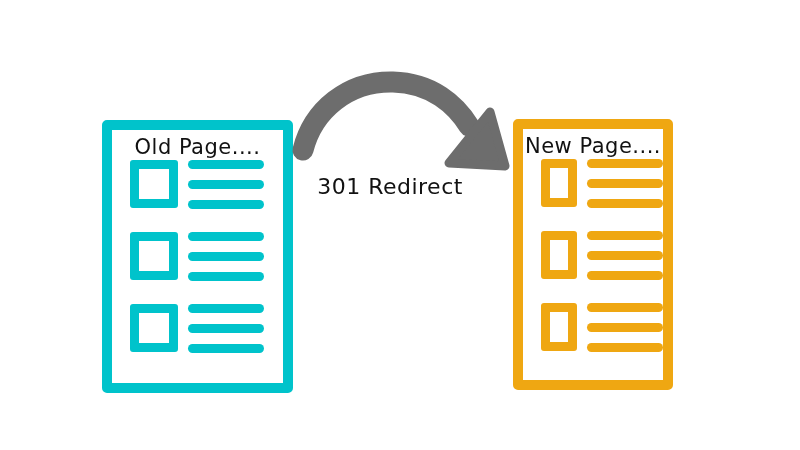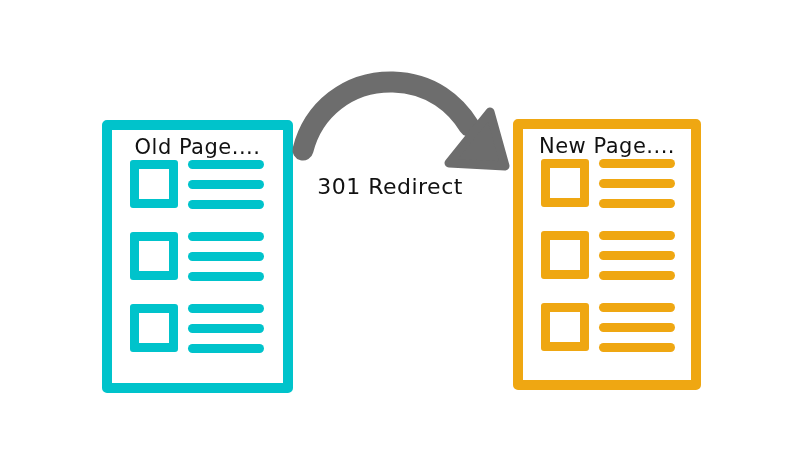--- a/index.html
+++ b/index.html
@@ -27,21 +27,21 @@
   .page-old {
     left: 102px;
     top: 88px;
     width: 191px;
     height: 273px;
     border: 10px solid var(--old-page, #00c3cb);
   }
   .page-new {
     left: 513px;
     top: 87px;
-    width: 188px;
+    width: 160px;
     height: 271px;
     border: 10px solid var(--new-page, #efa712);
   }
   .page-title {
     height: 24px;
     padding-top: 5px;
     text-align: center;
     font-size: 21px;
     letter-spacing: 0.5px;
     color: var(--text, #111111);

